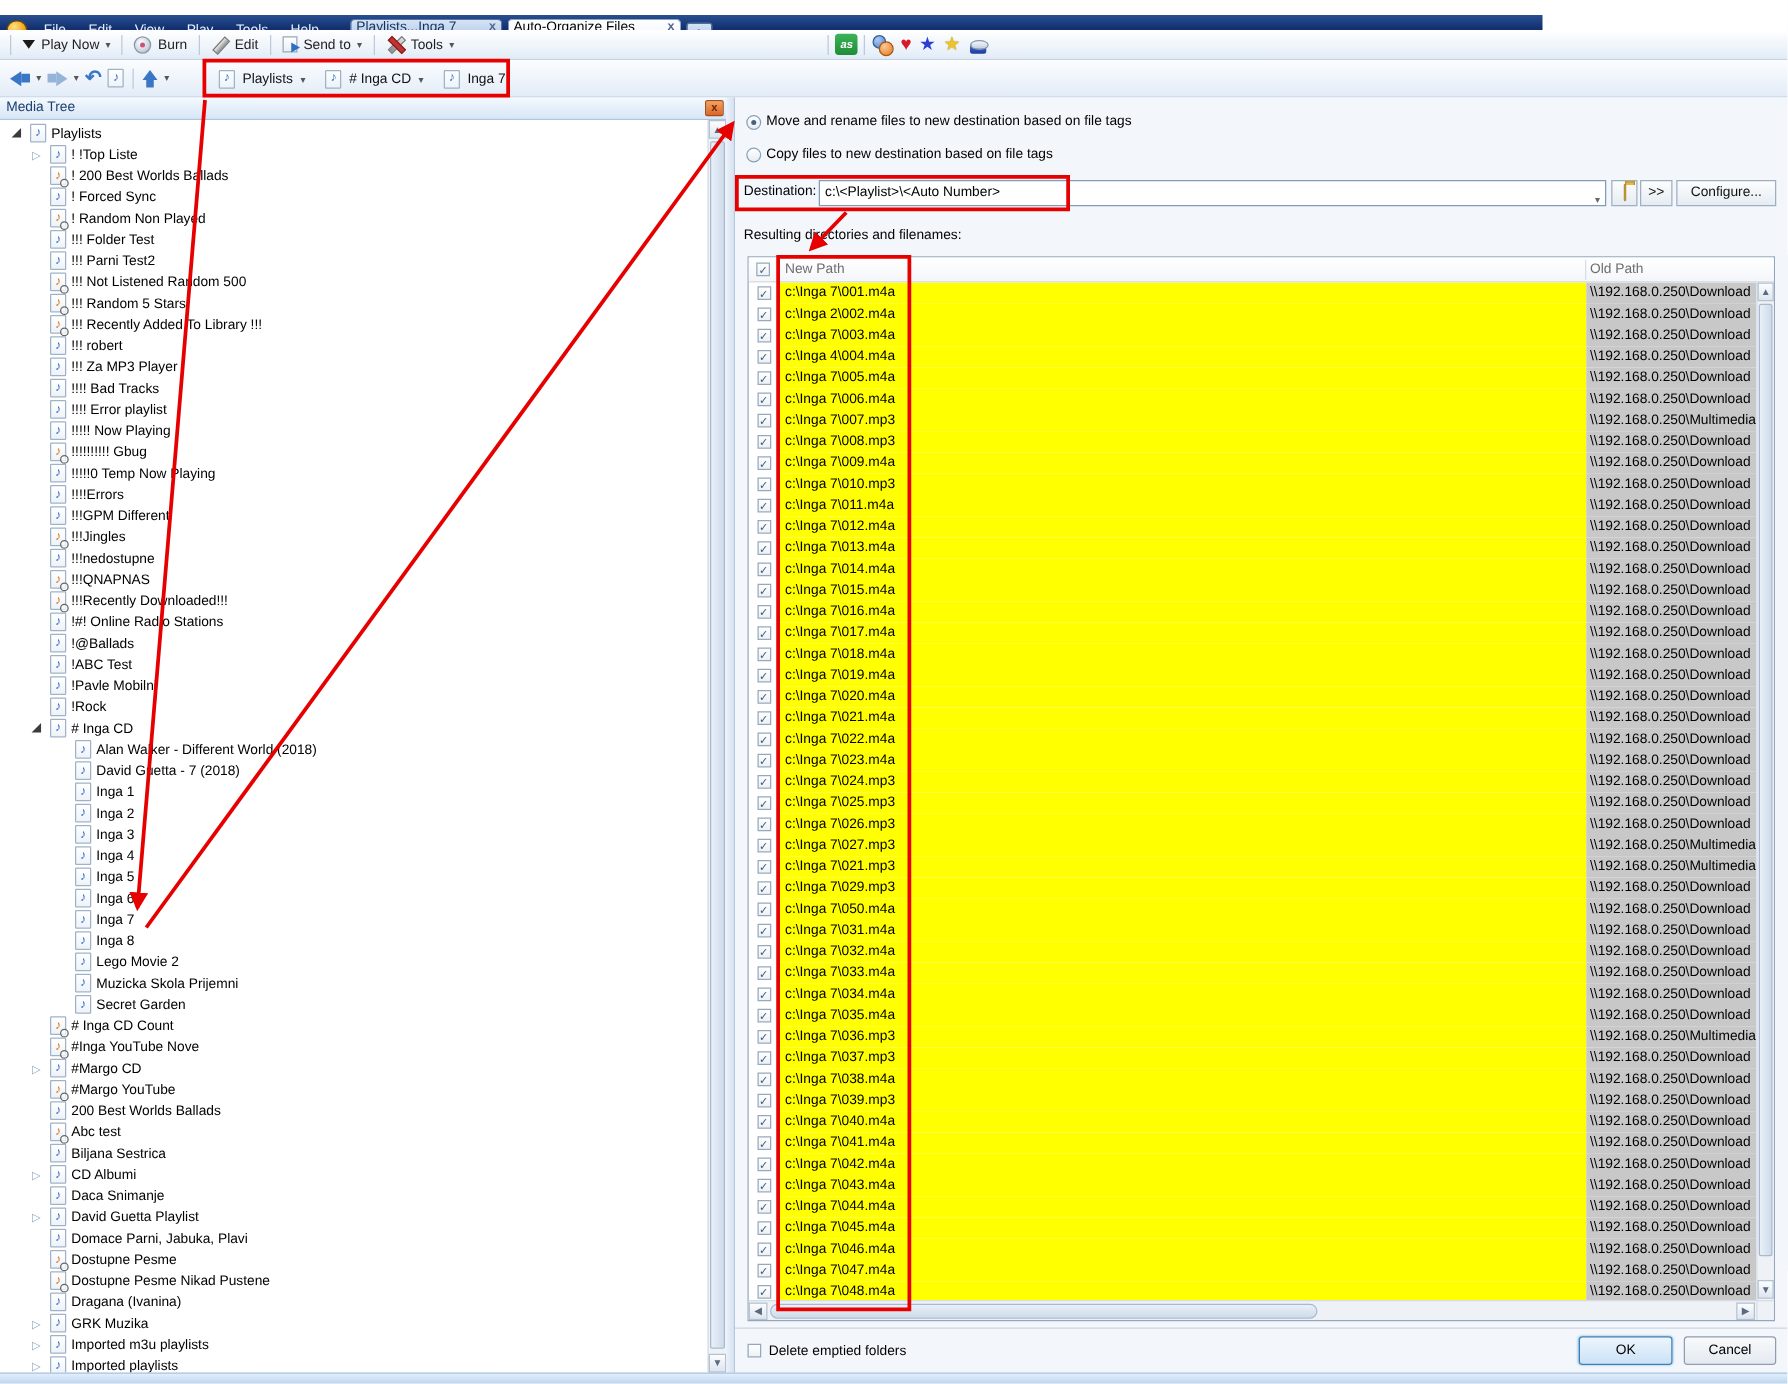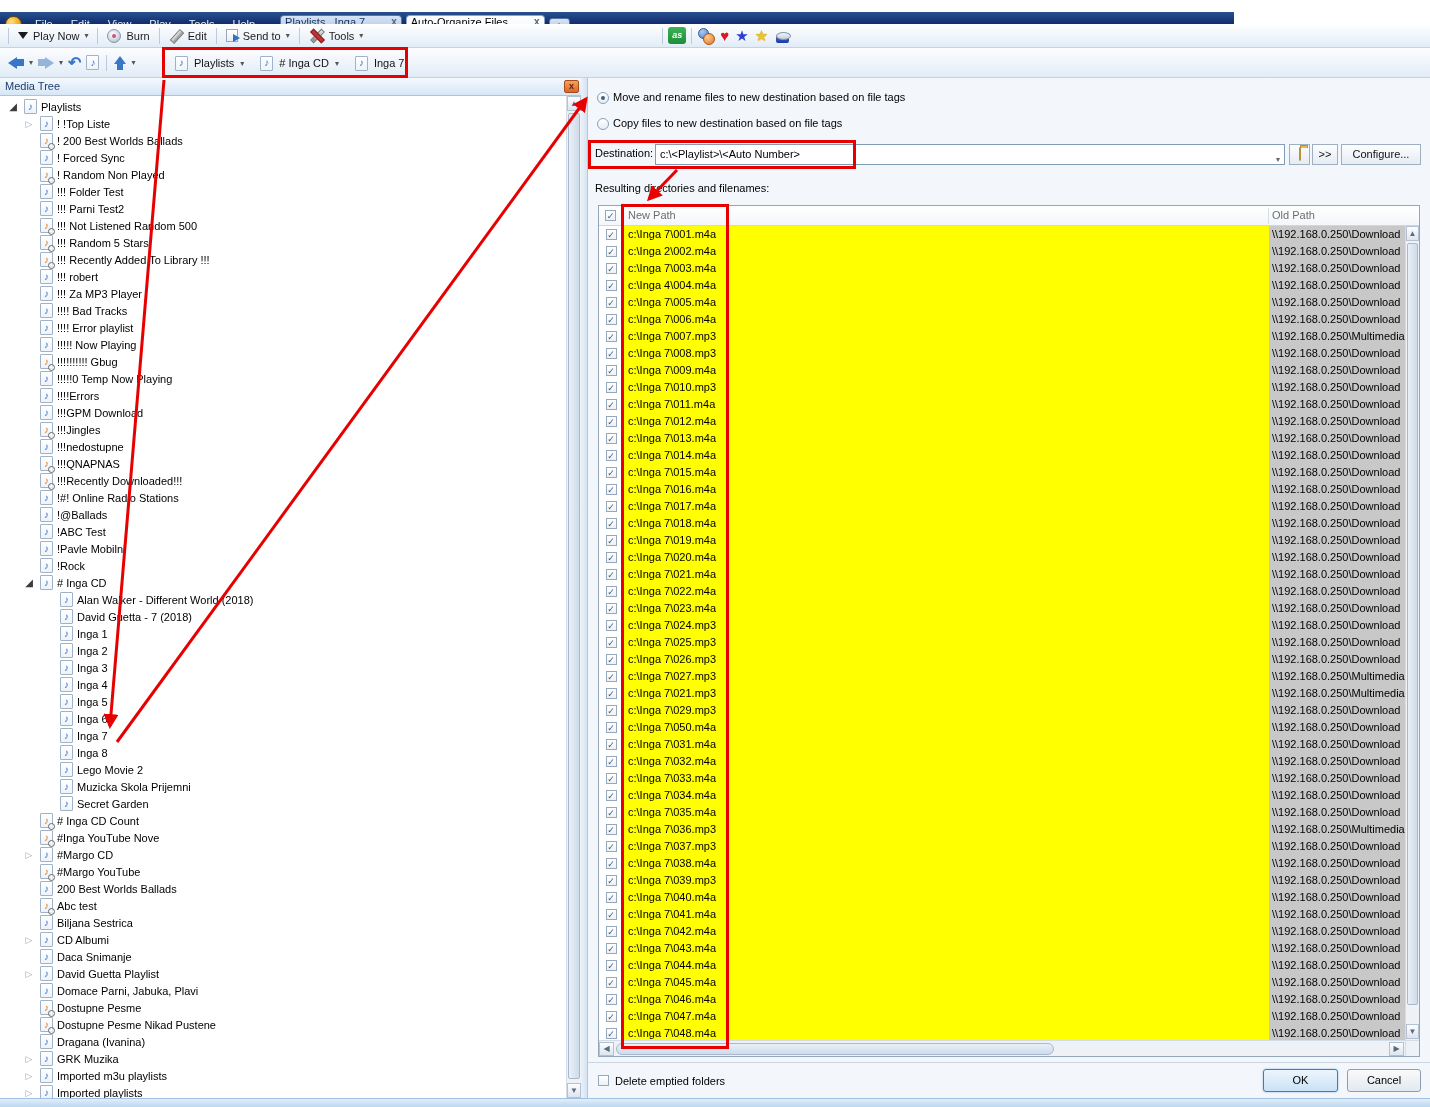--- a/index.html
+++ b/index.html
@@ -391,21 +391,21 @@
         <span class="picon">
           <span class="pnote">♪</span>
         </span>
         <span class="tlabel">!!!!Errors</span>
       </div>
       <div class="trow" style="padding-left: 22px;">
         <span class="texp"></span>
         <span class="picon">
           <span class="pnote">♪</span>
         </span>
-        <span class="tlabel">!!!GPM Download</span>
+        <span class="tlabel">!!!GPM Different</span>
       </div>
       <div class="trow" style="padding-left: 22px;">
         <span class="texp"></span>
         <span class="picon auto">
           <span class="pnote">♪</span>
           <span class="pmag"></span>
         </span>
         <span class="tlabel">!!!Jingles</span>
       </div>
       <div class="trow" style="padding-left: 22px;">

